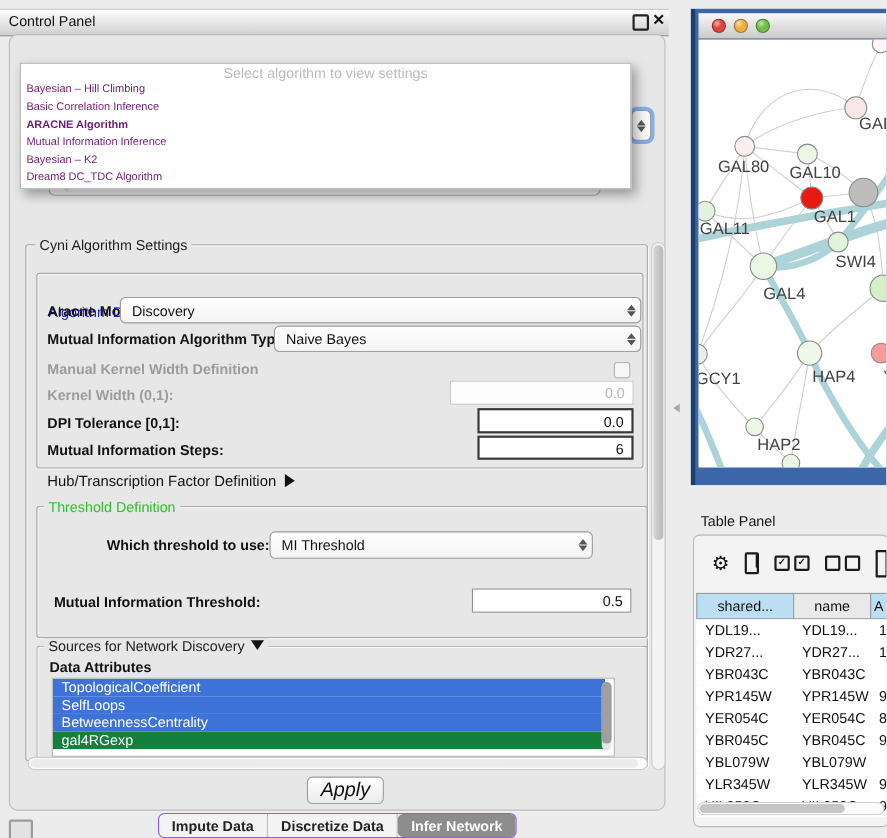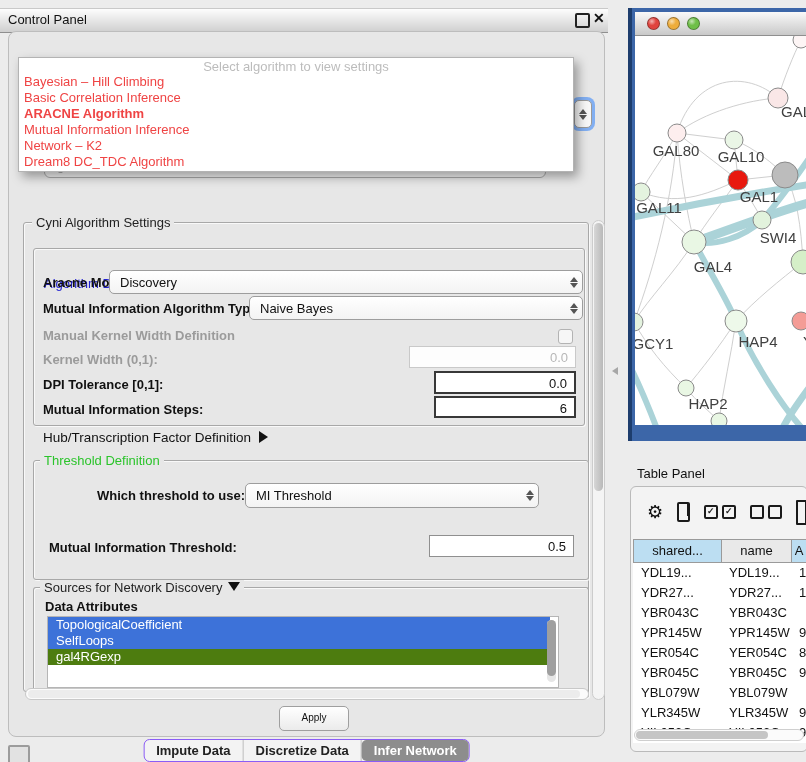--- a/index.html
+++ b/index.html
@@ -63,29 +63,29 @@
 
   
   #v-scrollbar{left:583px;top:188px;width:13px;height:480px;background:#f4f4f4;border:1px solid #cccccc;
     border-radius:7px;box-sizing:border-box;}
   #v-thumb{position:absolute;left:1px;top:2px;width:9px;height:268px;background:linear-gradient(90deg,#d6d6d6,#b9b9b9);border-radius:6px;}
   #h-scrollbar{left:16px;top:656px;width:564px;height:12px;background:#fbfbfb;border:1px solid #c8c8c8;
     border-radius:7px;box-sizing:border-box;}
   #h-thumb{position:absolute;left:2px;top:1px;width:552px;height:8px;background:#ececec;border-radius:5px;}
 
   #apply-btn{left:270px;top:674px;width:68px;height:23px;background:linear-gradient(#ffffff,#ebebeb);
-    border:1px solid #9f9f9f;border-radius:5px;font-size:10px;color:#111;text-align:center;line-height:22px;}
+    border:1px solid #9f9f9f;border-radius:5px;font-size:18px;color:#111;text-align:center;line-height:22px;font-style:italic;}
 
   #mini-btn{left:8px;top:745px;width:18px;height:20px;background:#e2e2e2;border:2px solid #9c9c9c;border-radius:2px;}
 
   
   #algo-popup{left:18px;top:57px;width:554px;height:113px;background:#fff;border:1px solid #b3b3b3;
     box-shadow:4px 5px 10px rgba(0,0,0,.35);z-index:40;}
   #algo-placeholder{height:15px;text-align:center;font-size:13px;color:#bcbcbc;padding-top:1px;}
-  .algo-item{height:16px;line-height:16px;font-size:13px;color:#ef4444;padding-left:5px;white-space:nowrap;}
+  .algo-item{height:16px;line-height:16px;font-size:10px;color:#701a75;padding-left:5px;white-space:nowrap;}
   .algo-item.bold{font-weight:bold;}
   #bg-combo{left:44px;top:152px;width:502px;height:26px;background:#f1f1f1;border:1px solid #a9a9a9;
     border-radius:6px;z-index:10;font-size:13px;color:#9a9a9a;line-height:26px;padding-left:12px;box-sizing:border-box;}
   #bg-stepper{left:574px;top:100px;width:16px;height:26px;background:#f8f8f8;border:1px solid #9a9a9a;border-radius:5px;
     box-shadow:0 0 0 3px rgba(96,156,245,.75);z-index:10;display:flex;flex-direction:column;align-items:center;justify-content:center;gap:1px;}
 
   
   #splitter-arrow{left:612px;top:367px;width:0;height:0;border-top:4px solid transparent;border-bottom:4px solid transparent;
     border-right:6px solid #a7a7a7;}
 
@@ -208,21 +208,22 @@
     <div class="abs groupbox" style="left:24px;top:555px;width:554px;height:110px;border-bottom:none;">
       <span class="group-label" style="left:6px;">
         <span>Sources for Network Discovery</span><span class="tri-down"></span>
       </span>
     </div>
     <span class="lbl bold" style="left:36px;top:567px;">Data Attributes</span>
     <div class="abs" id="attr-list">
 
     <div class="attr-item" style="background: rgb(61, 114, 217);">TopologicalCoefficient</div>
         <div class="attr-item" style="background: rgb(61, 114, 217);">SelfLoops</div>
-        <div class="attr-item" style="background: #4d7c0f;">gal4RGexp</div>
+        <div class="attr-item" style="background: rgb(61, 114, 217);">BetweennessCentrality</div>
+        <div class="attr-item" style="background: #15803d;">gal4RGexp</div>
         <div id="attr-vsb">
           <div id="attr-vthumb"></div>
         </div>
       </div>
 
     <div class="abs" id="v-scrollbar">
         <div id="v-thumb"></div>
       </div>
     <div class="abs" id="h-scrollbar">
         <div id="h-thumb"></div>
@@ -247,21 +248,21 @@
       <i style="display:block;width:0;height:0;border-left:4px solid transparent;border-right:4px solid transparent;border-bottom:5px solid #555;"></i>
       <i style="display:block;width:0;height:0;border-left:4px solid transparent;border-right:4px solid transparent;border-top:5px solid #555;"></i>
     </div>
 
   <div class="abs" id="algo-popup">
     <div id="algo-placeholder">Select algorithm to view settings</div>
   <div class="algo-item">Bayesian – Hill Climbing</div>
       <div class="algo-item">Basic Correlation Inference</div>
       <div class="algo-item bold">ARACNE Algorithm</div>
       <div class="algo-item">Mutual Information Inference</div>
-      <div class="algo-item">Network – K2</div>
+      <div class="algo-item">Bayesian – K2</div>
       <div class="algo-item">Dream8 DC_TDC Algorithm</div>
     </div>
 
   <div class="abs" id="mini-btn"></div>
 
   <div class="abs" id="splitter-arrow"></div>
 
   <div class="abs" id="net-window"></div>
   <div class="abs" id="net-titlebar">
       <span class="tlight" style="background: radial-gradient(circle at 35% 30%, rgba(255, 255, 255, 0.6), transparent 40%), rgb(224, 68, 62);"></span>

